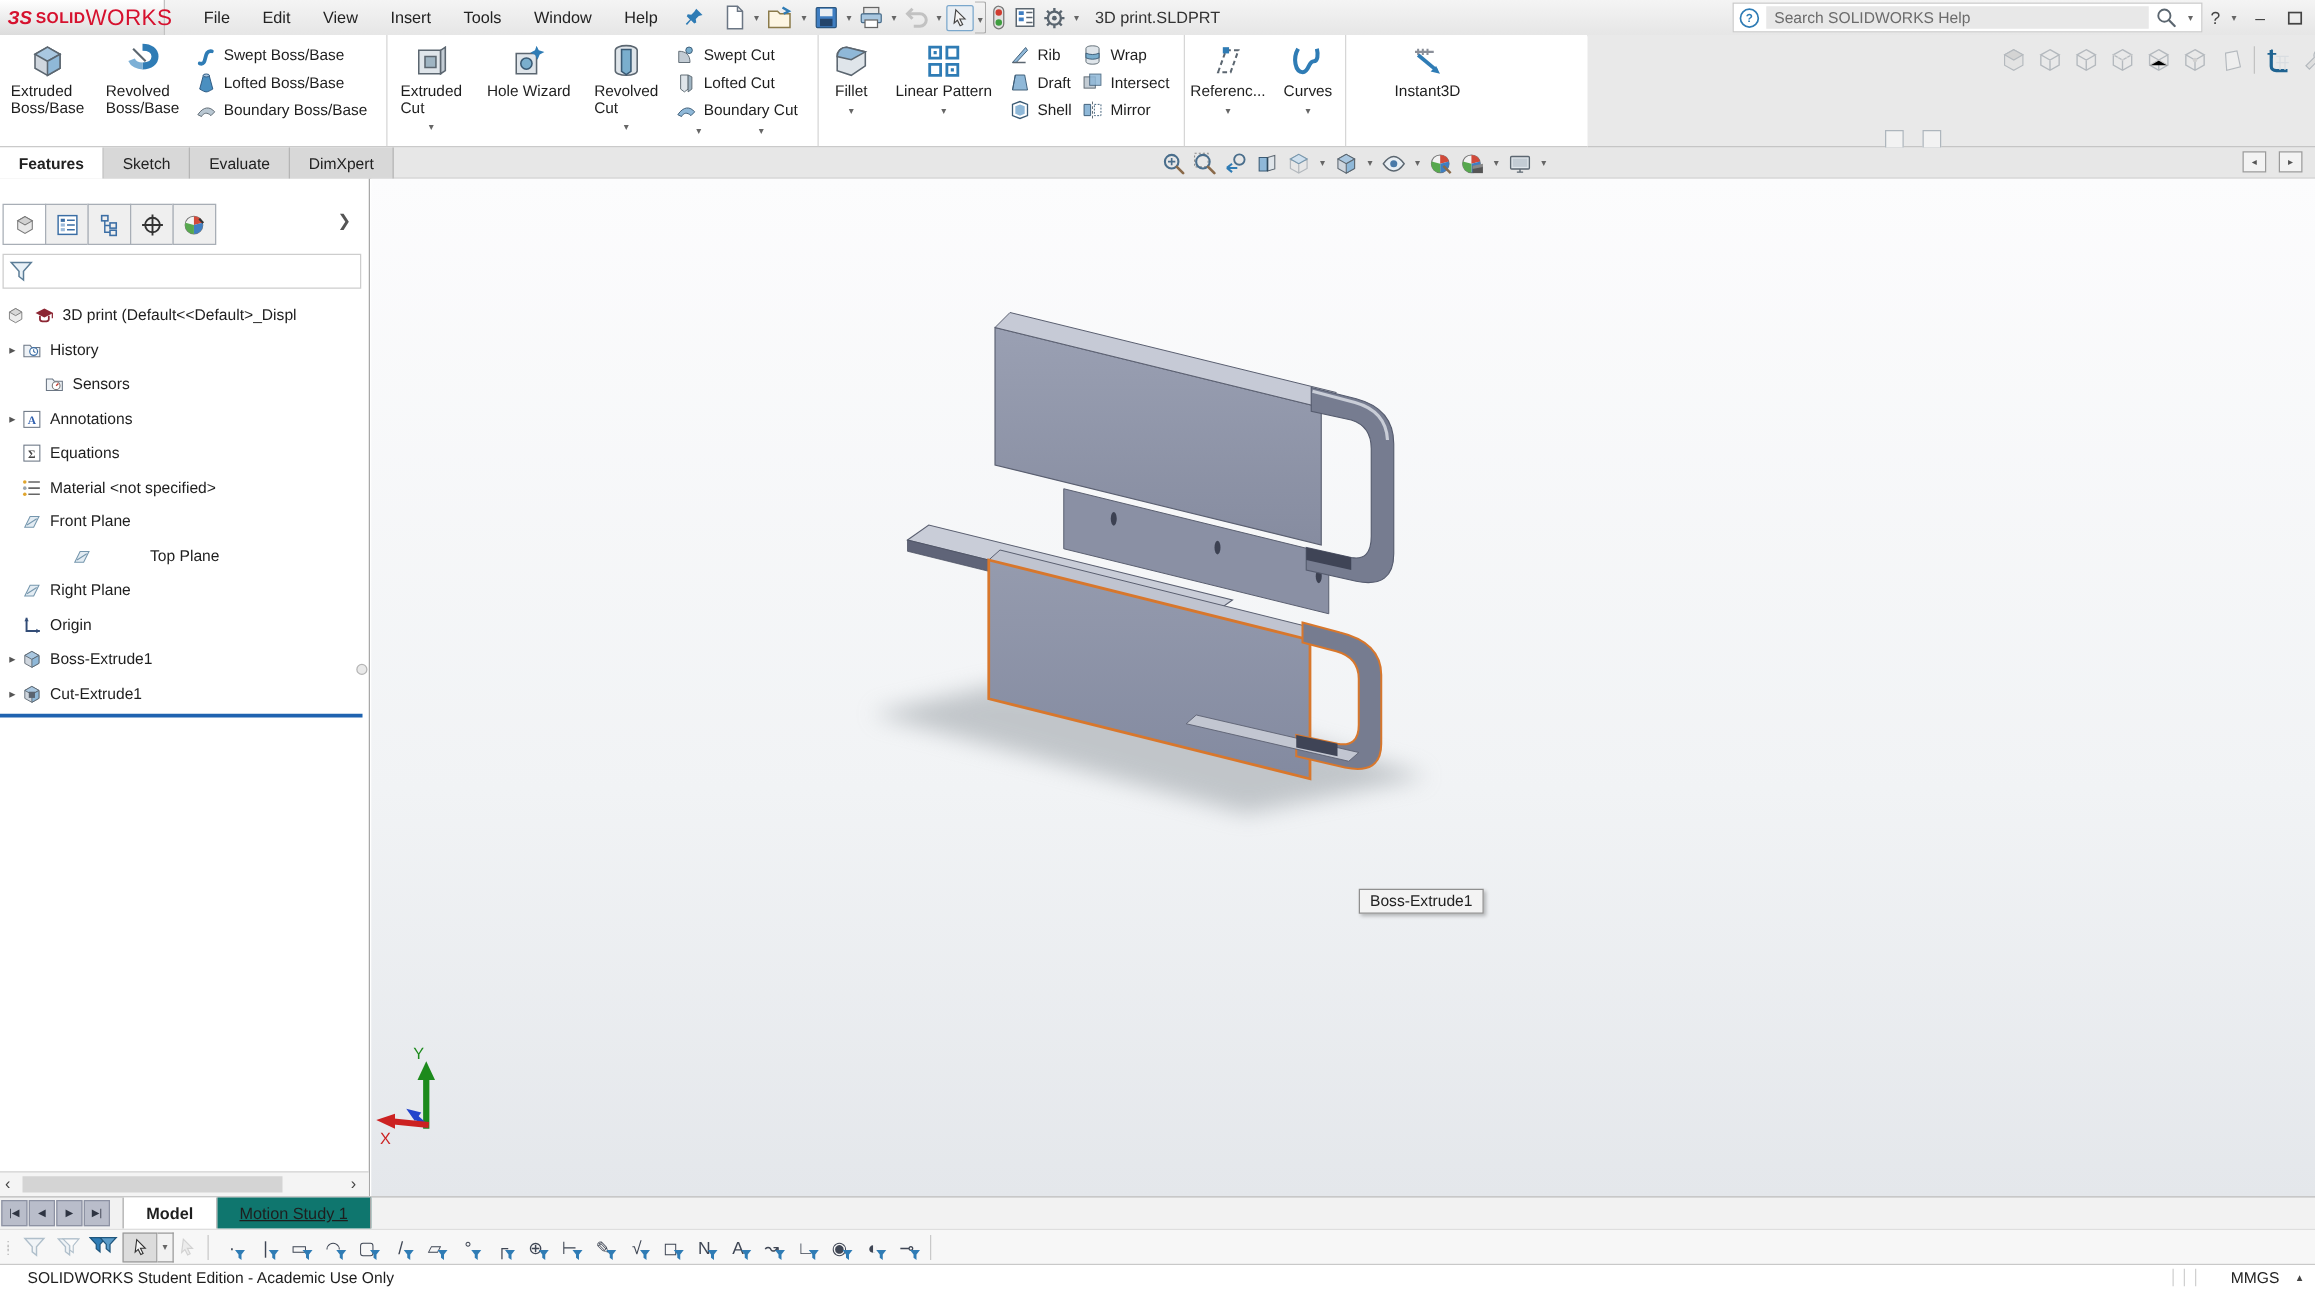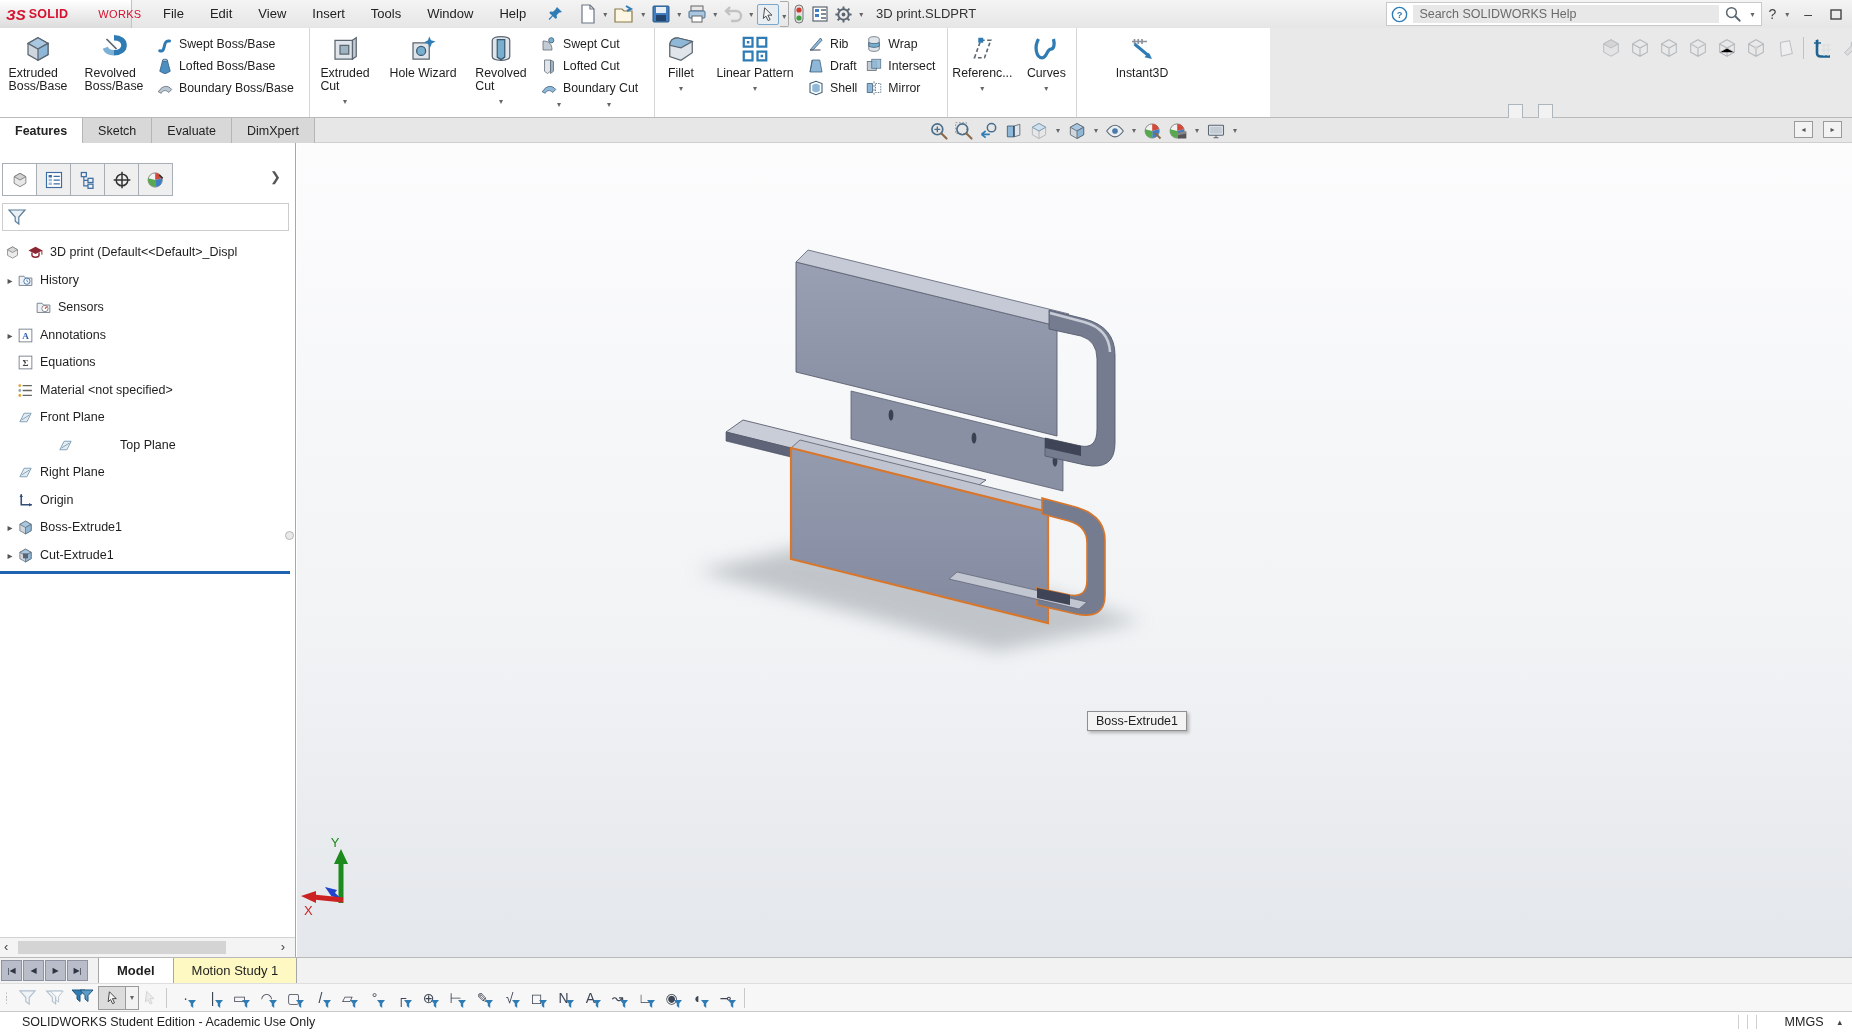--- a/index.html
+++ b/index.html
@@ -8,21 +8,21 @@
   .abs{position:absolute;}
   svg{display:block;}
   
   .titlebar{position:absolute;top:0;left:0;right:0;height:28px;
             background:linear-gradient(#f4f4f4,#e6e6e6);border-bottom:1px solid #cfcfcf;
             display:flex;align-items:center;}
   .logo{height:28px;width:132px;background:linear-gradient(#ffffff,#dcdcdc);
         border-right:1px solid #c2c2c2;display:flex;align-items:center;padding-left:6px;box-sizing:border-box;}
   .logo .b1{font-weight:bold;font-style:italic;font-size:15px;color:#d6112e;margin-right:3px;}
   .logo .b2{font-weight:bold;font-size:12.5px;color:#d6112e;letter-spacing:.3px;}
-  .logo .b3{font-weight:normal;font-size:11px;color:#d6112e;letter-spacing:.3px;padding-left:30px;}
+  .logo .b3{font-weight:normal;font-size:18px;color:#d6112e;letter-spacing:.3px;}
   .menus{display:flex;margin-left:18px;}
   .mi{padding:0 13px;font-size:13px;line-height:28px;color:#222;cursor:default;}
   .pin{margin-left:8px;}
   .qat{display:flex;align-items:center;margin-left:14px;gap:1px;}
   .qbtn{height:22px;display:flex;align-items:center;padding:0 2px;}
   .caret{font-size:8px;color:#666;margin:0 3px;}
   .qsel{border:1px solid #7aa7cc;background:#e9eef3;border-radius:2px;padding:1px 2px;}
   .qselc{border:1px solid #aaa;border-left:none;border-radius:0 2px 2px 0;padding:3px 2px;}
   .wtitle{position:absolute;left:0;right:0;top:0;text-align:center;font-size:13px;line-height:28px;color:#333;pointer-events:none;}
   .rightbar{position:absolute;right:0;top:2px;height:24px;display:flex;align-items:center;gap:6px;padding-right:4px;}
@@ -72,21 +72,21 @@
   
   .viewport{position:absolute;top:143px;left:297px;right:0;bottom:75px;
             background:linear-gradient(180deg,#fcfcfd 0%,#f1f3f5 60%,#e4e7eb 100%);overflow:hidden;}
   .tooltip{position:absolute;left:790px;top:568px;background:#f3f3f3;border:1px solid #8f8f8f;
            box-shadow:2px 2px 3px rgba(0,0,0,.25);font-size:12.5px;padding:2px 8px;color:#222;}
   
   .bottombar{position:absolute;top:957px;left:0;right:0;height:26px;background:#f2f2f2;border-top:1px solid #b9b9b9;display:flex;align-items:center;box-sizing:border-box;}
   .navbtn{width:19px;height:19px;background:#b9bdca;border:1px solid #8d92a3;margin-left:1px;display:flex;align-items:center;justify-content:center;font-size:8px;color:#2e3442;}
   .btab{height:25px;display:flex;align-items:center;padding:0 18px;font-size:13px;border-right:1px solid #a7a7a7;}
   .btab.active{background:#fff;font-weight:bold;border-left:1px solid #a7a7a7;margin-left:10px;}
-  .btab.idle{background:#fef9c3;}
+  .btab.idle{background:#0f766e;text-decoration:underline;}
   .filterbar{position:absolute;top:983px;left:0;right:0;height:28px;background:#f7f7f7;border-top:1px solid #dedede;display:flex;align-items:center;box-sizing:border-box;}
   .fdots{color:#b3b3b3;font-size:9px;line-height:4px;margin:0 4px 0 2px;}
   .fbtn{height:24px;display:flex;align-items:center;padding:0 3px;}
   .fsep{width:1px;height:20px;background:#c9c9c9;margin:0 5px;}
   .chip{position:relative;width:27px;height:24px;display:flex;align-items:center;justify-content:center;}
   .chip .g{font-size:14px;color:#3f4654;}
   .chip svg{position:absolute;right:2px;bottom:1px;width:10px;height:10px;}
   .cursorbox{width:26px;height:22px;border:1px solid #9a9a9a;background:#dcdcdc;display:flex;align-items:center;justify-content:center;}
   .cursordrop{width:12px;height:22px;border:1px solid #9a9a9a;border-left:none;background:#f2f2f2;display:flex;align-items:center;justify-content:center;}
   .statusbar{position:absolute;top:1011px;left:0;right:0;height:21px;background:#ffffff;border-top:1px solid #c9c9c9;display:flex;align-items:center;font-size:12.5px;box-sizing:border-box;}

